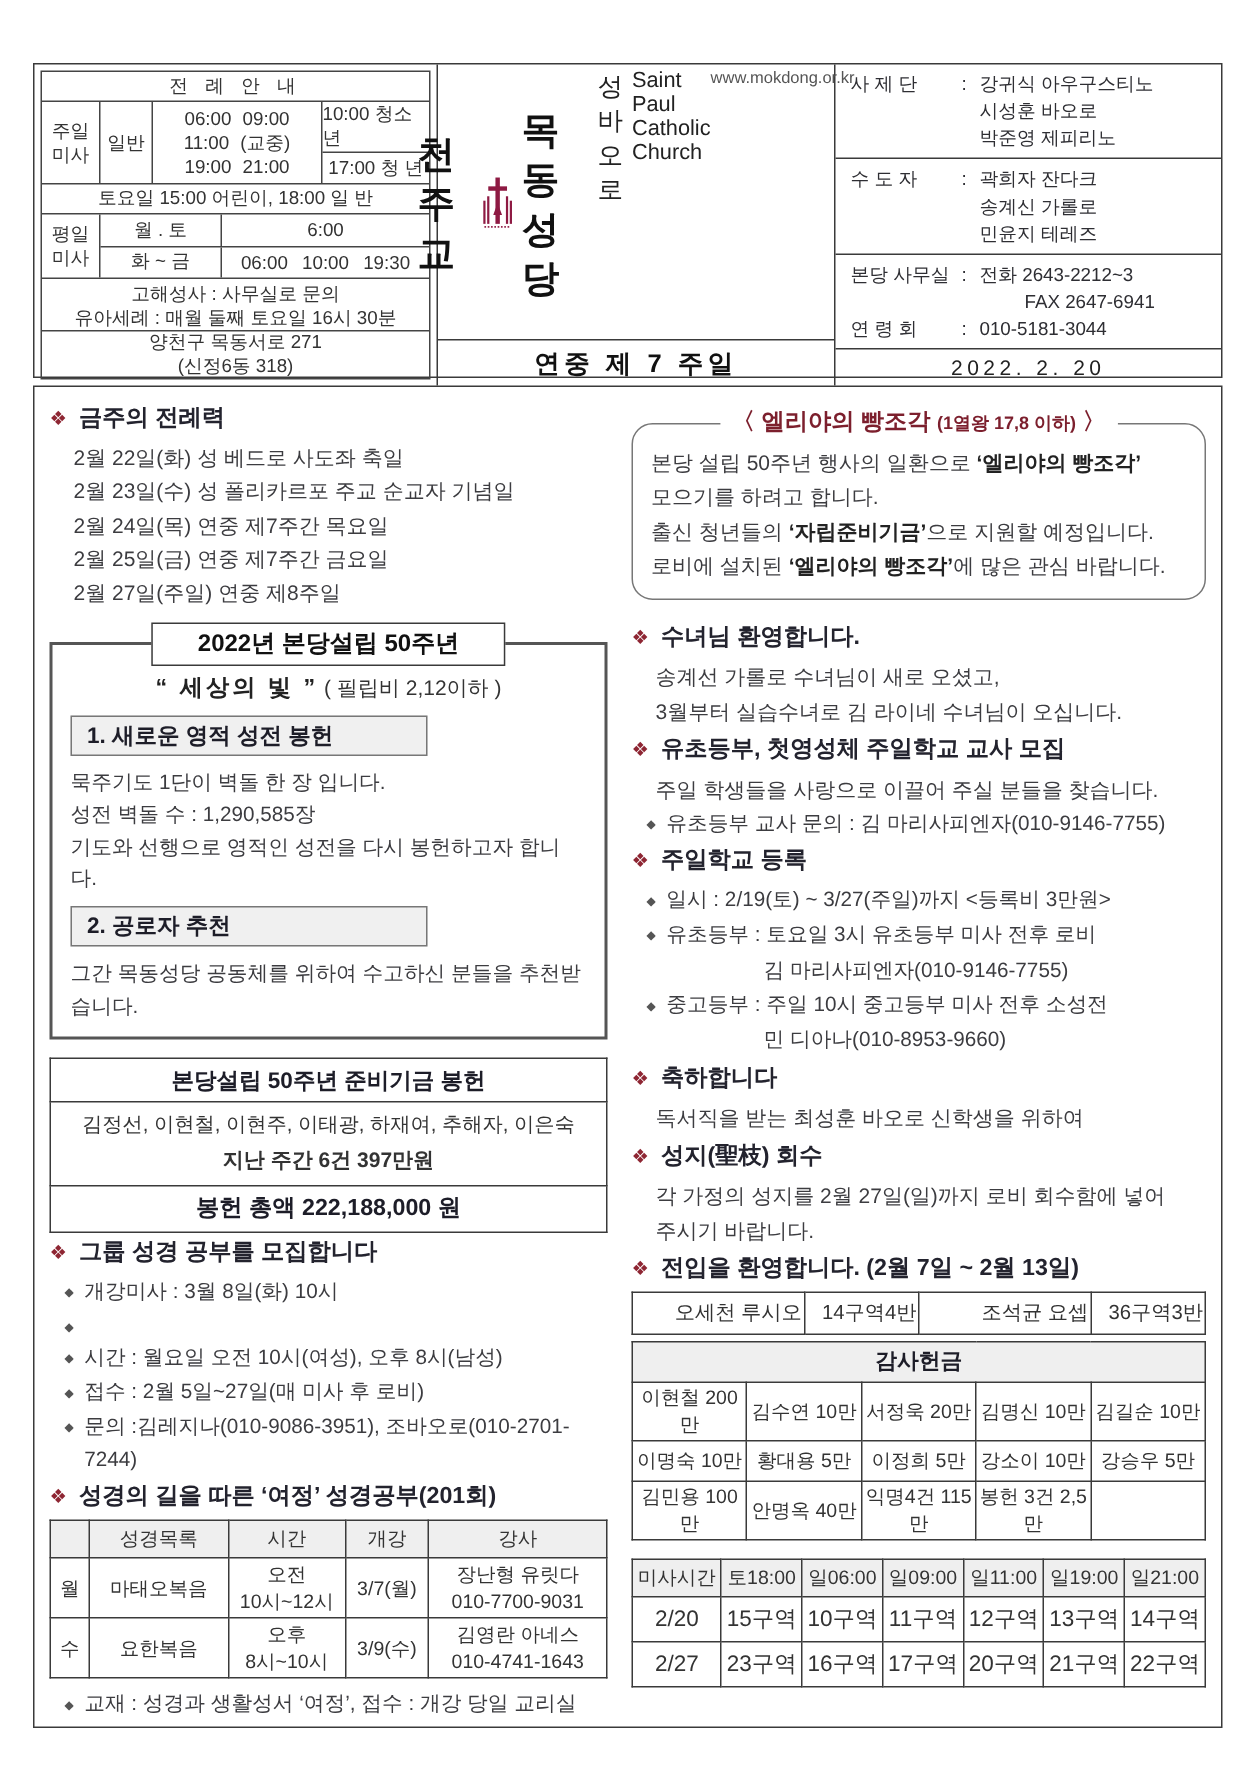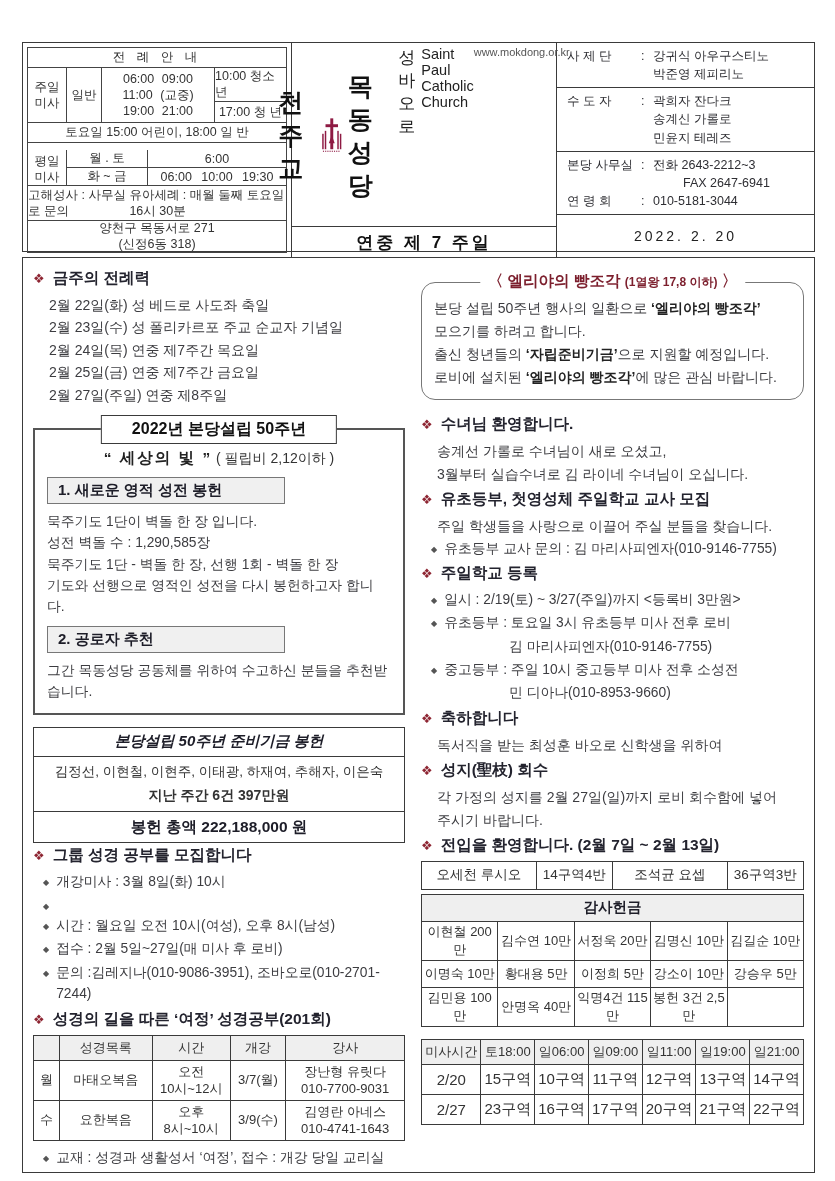--- a/index.html
+++ b/index.html
@@ -13,26 +13,26 @@
   .bl{border-left:1px solid #444;}
   .s-title{height:19px;display:flex;align-items:center;justify-content:center;letter-spacing:4px;}
   .s-main{height:54px;display:flex;}
   .s-c{display:flex;flex-direction:column;align-items:center;justify-content:center;line-height:1.3;}
   .lblcol{width:38px;}
   .gencol{width:34px;}
   .timecol{width:112px;word-spacing:4px;}
   .subcol{flex:1;}
   .subcell{flex:1;display:flex;align-items:center;justify-content:center;width:100%;box-sizing:border-box;}
   .s-sat{height:19px;display:flex;align-items:center;justify-content:center;}
-  .s-wk{height:42px;display:flex;align-items:flex-end;}
+  .s-wk{height:42px;display:flex;}
   .wk-rows{flex:1;display:flex;flex-direction:column;}
   .wk-row{flex:1;display:flex;}
   .wk-a{width:80px;display:flex;align-items:center;justify-content:center;}
   .wk-b{flex:1;display:flex;align-items:center;justify-content:center;word-spacing:6px;}
-  .s-conf{height:34px;display:flex;flex-direction:row;align-items:center;justify-content:flex-end;line-height:1.3;}
+  .s-conf{height:34px;display:flex;flex-direction:column;align-items:center;justify-content:flex-end;line-height:1.3;}
   .s-addr{flex:1;display:flex;flex-direction:column;align-items:center;line-height:1.25;font-size:12.5px;}
   
   .h-center{border-left:1px solid #3a3a3a;border-right:1px solid #3a3a3a;display:flex;flex-direction:column;}
   .logo-wrap{flex:1;display:flex;flex-direction:row;justify-content:center;padding-top:2px;}
   .logo-row{display:flex;align-items:center;gap:4px;}
   .logo-txt{font-weight:bold;font-size:25px;color:#111;letter-spacing:4px;}
   .patron{font-size:17px;color:#222;letter-spacing:6px;margin-top:1px;}
   .name-en{font-size:14.5px;color:#222;margin-top:1px;}
   .website{font-size:11px;color:#555;margin-top:1px;}
   .feast-row{border-top:1px solid #3a3a3a;height:30px;display:flex;align-items:center;justify-content:center;
@@ -64,28 +64,28 @@
               padding:3px 30px;font-weight:bold;font-size:16px;color:#111;white-space:nowrap;}
   .anni-sub{text-align:center;font-size:14px;margin:2px 0 8px;color:#333;}
   .anni-sub b{font-size:15.5px;letter-spacing:2px;color:#222;}
   .anni-sec{width:-moz-fit-content;width:fit-content;min-width:210px;background:#f0f0f0;border:1px solid #777;
             padding:3px 16px 3px 10px;font-weight:bold;font-size:15px;color:#1d1d28;margin:8px 0 7px;}
   .anni-line{font-size:13.8px;line-height:1.55;color:#3c3c40;}
   
   table{border-collapse:collapse;width:100%;}
   td{border:1px solid #3a3a3a;text-align:center;color:#333;}
   .fund{margin-top:12px;}
-  .fund .ft-title td{font-weight:bold;font-size:15px;height:26px;color:#1d1d28;font-style:italic;}
+  .fund .ft-title td{font-weight:bold;font-size:15px;height:26px;color:#1d1d28;}
   .fund .ft-mid td{padding:4px 2px;font-size:13.5px;line-height:1.7;}
   .fund .ft-week{font-weight:bold;font-size:14px;}
   .fund .ft-total td{font-weight:bold;font-size:15.5px;height:28px;color:#1d1d28;}
   .jtable{margin:4px 0 6px;}
   .jtable td{font-size:13px;padding:2px 1px;line-height:1.35;}
   .jtable .thead td{background:#efefef;height:20px;}
-  .ttable td{font-size:13.5px;height:25px;}
+  .ttable td{font-size:13.5px;height:25px;text-align:right;}
   .thanks{margin-top:4px;}
   .thanks .t-title td{background:#efefef;font-weight:bold;font-size:14.5px;height:24px;color:#1d1d28;}
   .thanks td{font-size:13px;height:24px;}
   .mass{margin-top:12px;}
   .mass .thead td{background:#efefef;font-size:13px;height:22px;}
   .mass td{font-size:15px;height:27px;}
   
   .elijah{border:1.5px solid #777;border-radius:14px;margin-top:16px;padding:14px 12px 10px;position:relative;}
   .e-title{position:absolute;top:-12px;left:50%;transform:translateX(-50%);background:#fff;padding:0 8px;white-space:nowrap;
            color:#7c1f2d;font-weight:bold;font-size:15.5px;}
@@ -183,20 +183,25 @@
     <div class="h-right">
       <div class="i-group">
         <div class="i-row">
           <span class="ilabel">사  제  단</span>
           <span class="icolon">:</span>
           <span class="ival">강귀식 아우구스티노</span>
         </div>
         <div class="i-row">
           <span class="ilabel"></span>
             <span class="icolon"></span>
+          <span class="ival">시성훈 바오로</span>
+        </div>
+        <div class="i-row">
+          <span class="ilabel"></span>
+            <span class="icolon"></span>
           <span class="ival">박준영 제피리노</span>
         </div>
       </div>
       <div class="i-group">
         <div class="i-row">
           <span class="ilabel">수  도  자</span>
           <span class="icolon">:</span>
           <span class="ival">곽희자 잔다크</span>
         </div>
         <div class="i-row">
@@ -255,21 +260,20 @@
           <div class="anni-title">2022년 본당설립 50주년</div>
           <div class="anni-sub">
             <b>“ 세상의 빛 ”</b>
             <span>( 필립비 2,12이하 )</span>
           </div>
           <div class="anni-sec">1. 새로운 영적 성전 봉헌</div>
           <div>
 
           <div class="anni-line">묵주기도 1단이 벽돌 한 장 입니다.</div>
               <div class="anni-line">성전 벽돌 수 : 1,290,585장</div>
-              <div class="anni-line">묵주기도 1단 - 벽돌 한 장, 선행 1회 - 벽돌 한 장</div>
               <div class="anni-line">기도와 선행으로 영적인 성전을 다시 봉헌하고자 합니다.</div>
             </div>
           <div class="anni-sec">2. 공로자 추천</div>
           <div class="anni-line">그간 목동성당 공동체를 위하여 수고하신 분들을 추천받습니다.</div>
         </div>
 
         <table class="fund">
           <tbody>
               <tr class="ft-title">
                 <td>본당설립 50주년 준비기금 봉헌</td>

